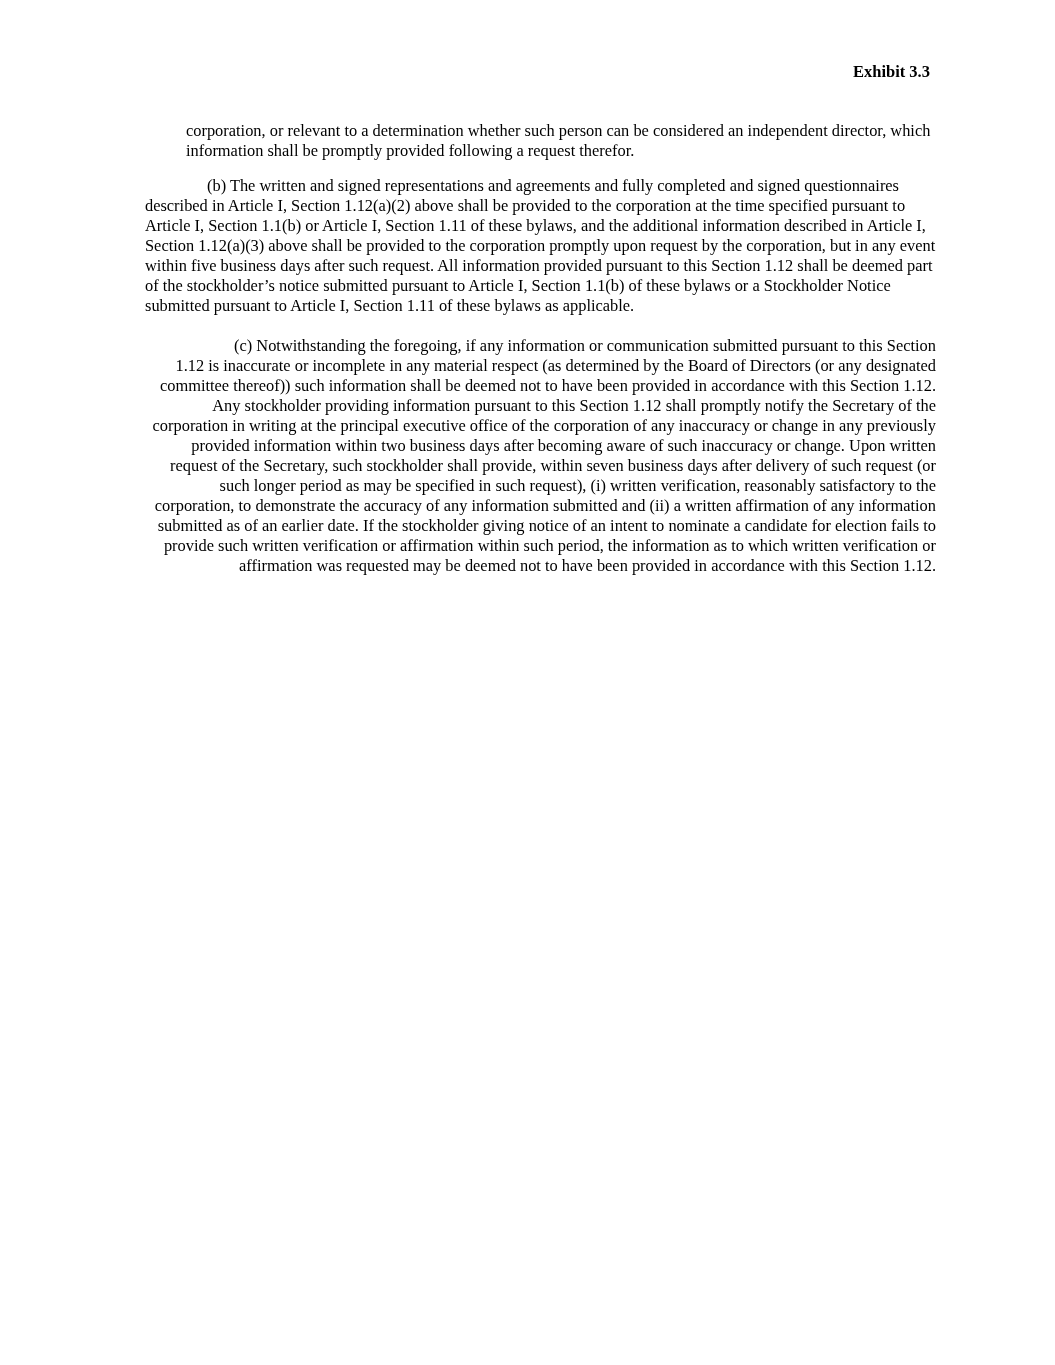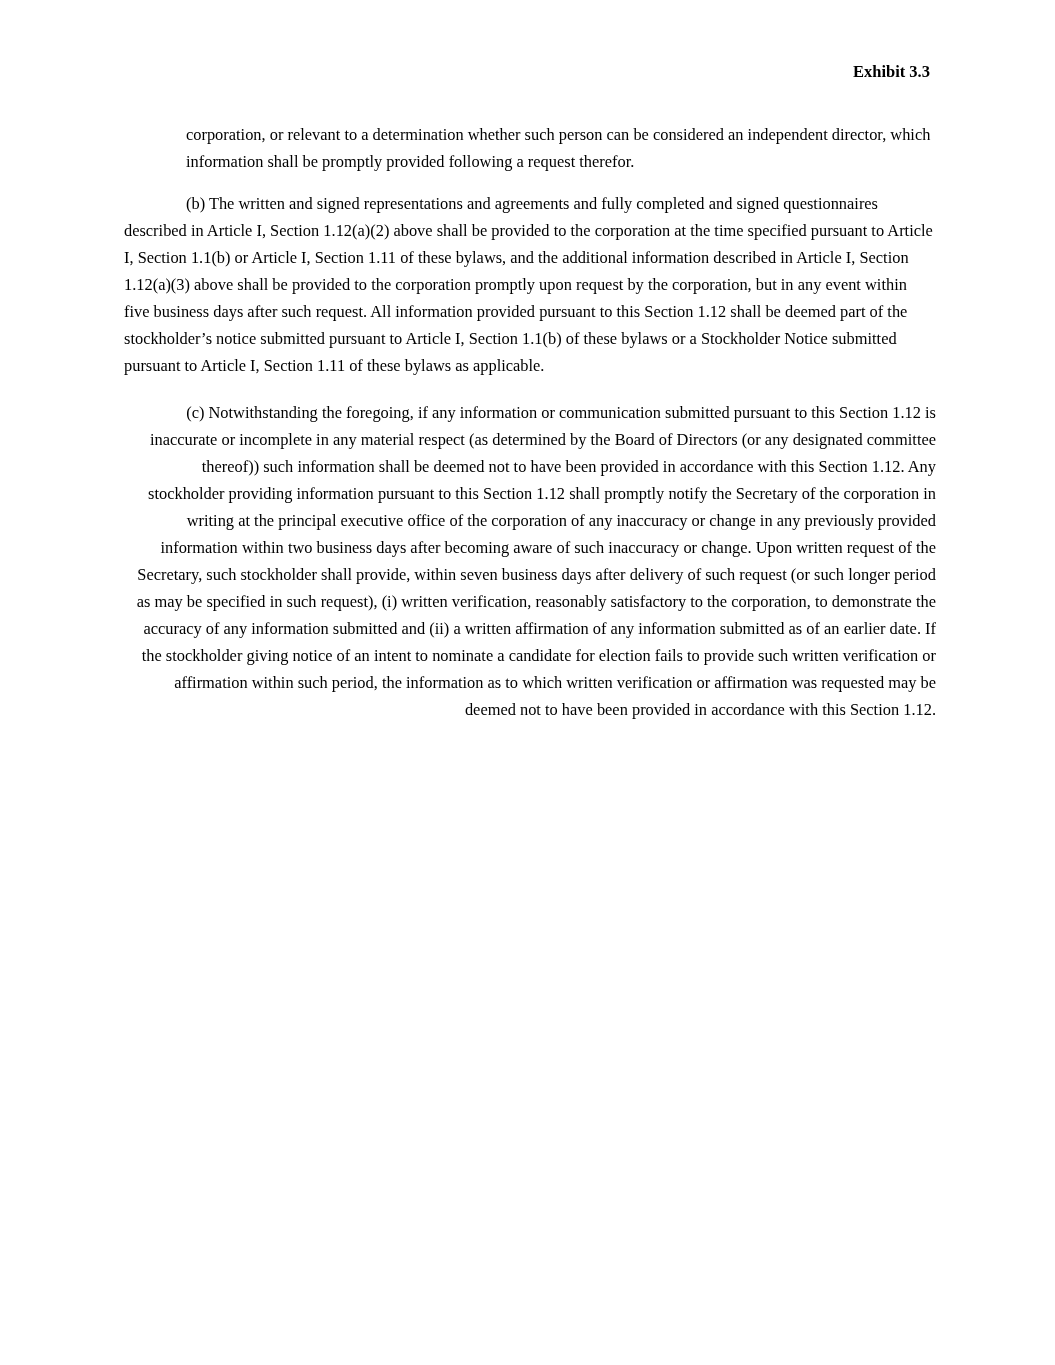--- a/index.html
+++ b/index.html
@@ -23,32 +23,33 @@
     font-size: 16.5px;
     font-weight: bold;
     line-height: 20px;
   }
   .content {
     position: absolute;
     top: 121px;
     left: 124px;
     width: 812px;
     font-size: 16.4px;
-    line-height: 27px;
+    line-height: 20px;
     text-align: left;
   }
   .content p {
     margin: 0 0 15px 0;
   }
   p.block-indent {
     margin-left: 62px;
     width: 750px;
   }
   p.first-line-indent {
     text-indent: 62px;
+    margin-left: 21px;
   }
   p.para-c {
     margin-top: 20px;
     text-align: right;
   }
 </style>
 </head>
 <body>
 
 <div class="page">

